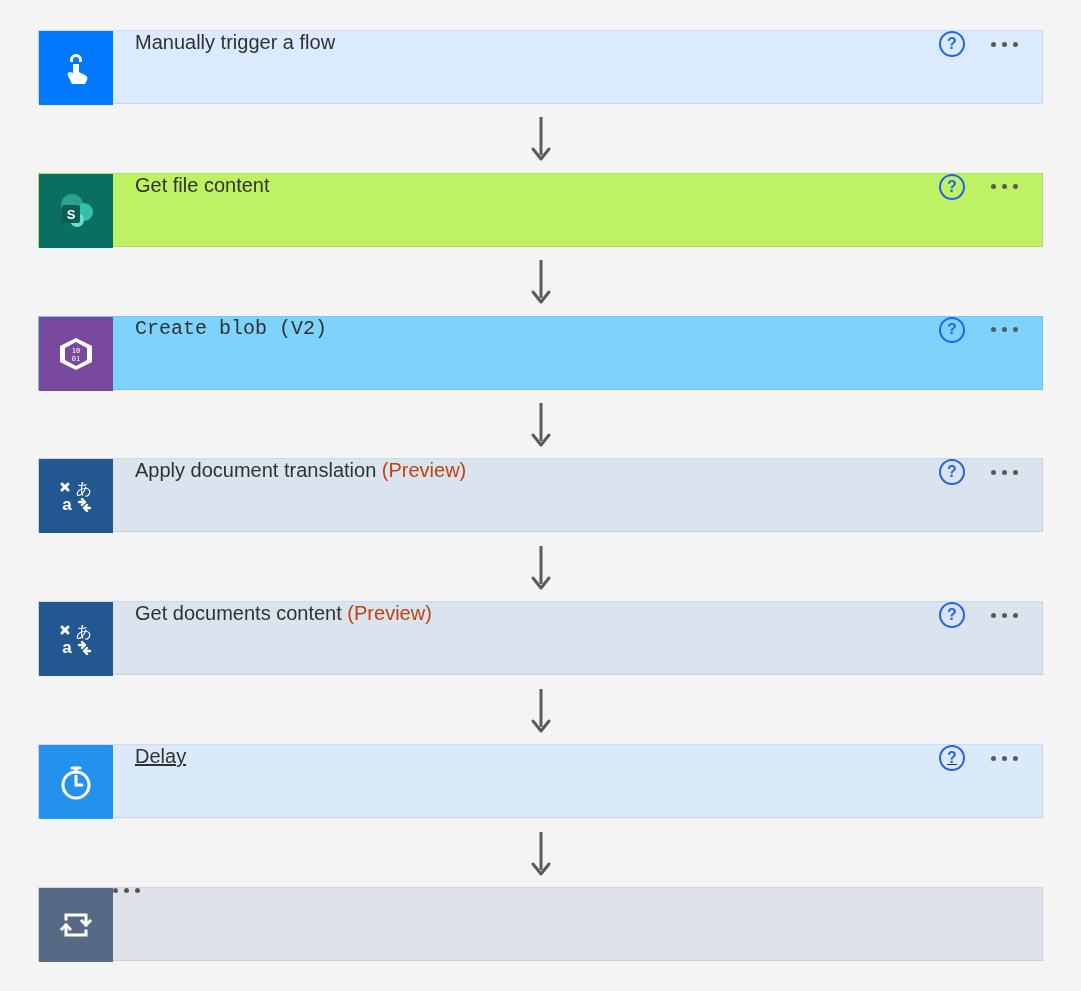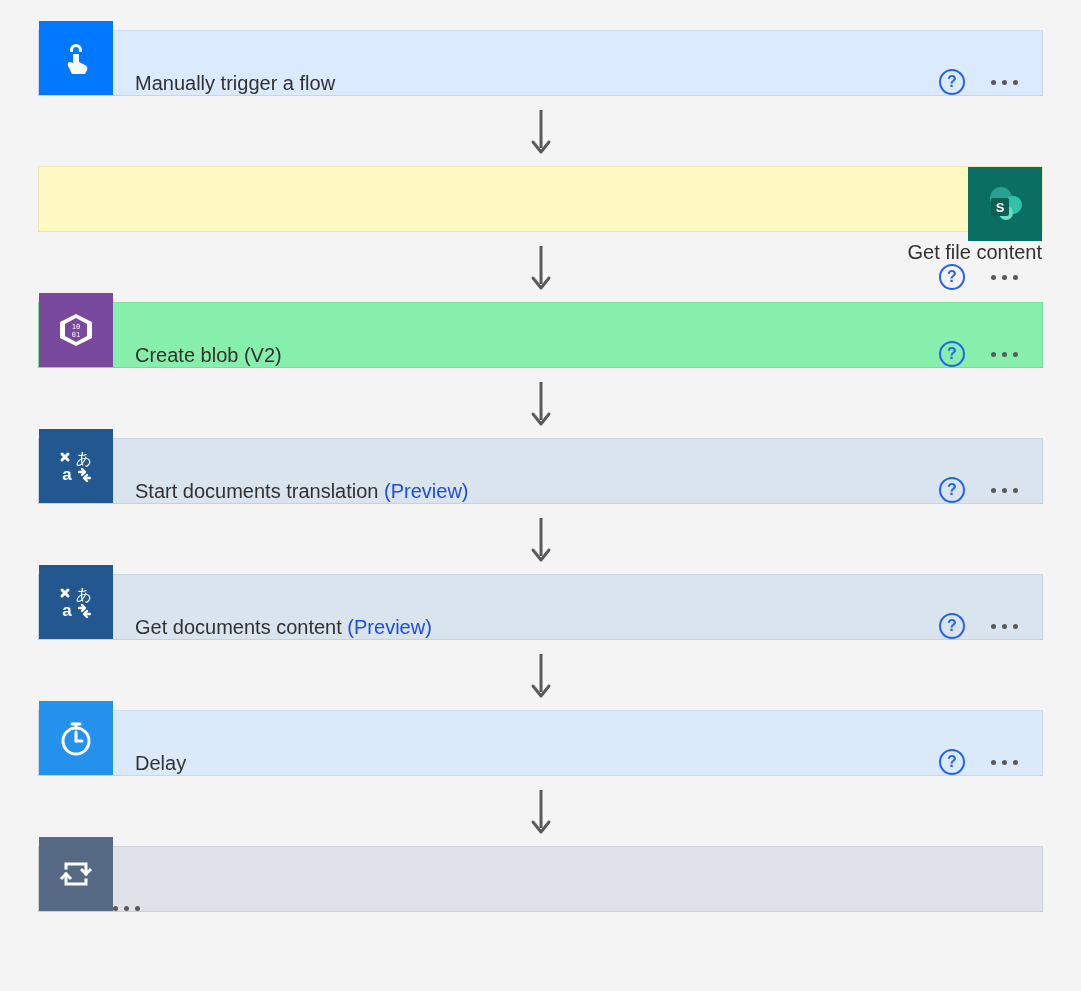--- a/index.html
+++ b/index.html
@@ -14,44 +14,44 @@
     width: 1081px;
     height: 991px;
     box-sizing: border-box;
     padding: 30px 38px;
     display: flex;
     flex-direction: column;
     align-items: center;
   }
   .step {
     width: 1005px;
-    height: 66px;
-    display: flex;
-    align-items: flex-end;
+    height: 74px;
+    display: flex;
+    align-items: flex-start;
     box-sizing: border-box;
     border: 1px solid rgba(0,0,0,0.08);
     border-top-color: rgba(0,0,0,0.05);
   }
   .icon-tile {
     width: 74px;
     height: 74px;
     flex: 0 0 74px;
     display: flex;
     align-items: center;
     justify-content: center;
     color: #fff;
   }
   .icon-tile svg { display: block; }
   .step-label {
     flex: 1;
     padding-left: 22px;
     font-size: 20px;
     font-weight: 400;
   }
-  .step-label .suffix { color: #1d4ed8; font-weight: 400; }
+  .step-label .suffix { color: #c2410c; font-weight: 400; }
   .step-actions {
     display: flex;
     align-items: center;
     gap: 26px;
     padding-right: 24px;
   }
   .help-circle {
     width: 26px; height: 26px;
     border: 2px solid #2563eb;
     border-radius: 50%;
@@ -71,24 +71,24 @@
   .connector {
     height: 70px;
     display: flex;
     align-items: center;
     justify-content: center;
   }
   .connector svg { display: block; }
 
   
   .bg-trigger  { background: #dbeafe; }
-  .bg-sp       { background: #fef9c3; flex-direction: column; }
-  .bg-blob     { background: #86efac; }
+  .bg-sp       { background: #bef264; }
+  .bg-blob     { background: #7dd3fc; font-family: Liberation Mono, monospace; }
   .bg-trans    { background: #d9e4ef; }
-  .bg-delay    { background: #daeafb; }
+  .bg-delay    { background: #daeafb; text-decoration: underline; }
   .bg-apply    { background: #dfe3e9; }
 
   .tile-blue   { background: #0078ff; }
   .tile-teal   { background: #0a6e62; }
   .tile-purple { background: #78499d; }
   .tile-navy   { background: #22588f; }
   .tile-azure  { background: #2492ec; }
   .tile-slate  { background: #566a86; }
 </style>
 </head>
@@ -157,21 +157,21 @@
       <svg width="24" height="50" viewBox="0 0 24 50">
         <use href="#ico-arrow"></use>
       </svg>
     </div>
     <div class="step bg-trans">
       <div class="icon-tile tile-navy">
         <svg width="48" height="48" viewBox="0 0 48 48">
           <use href="#ico-translate"></use>
         </svg>
       </div>
-      <div class="step-label"><span>Start documents translation</span><span class="suffix"> (Preview)</span></div>
+      <div class="step-label"><span>Apply document translation</span><span class="suffix"> (Preview)</span></div>
       <div class="step-actions">
         <div class="help-circle">?</div>
         <div class="more-dots">
           <span></span>
           <span></span>
           <span></span>
         </div>
       </div>
     </div>
     <div class="connector">

